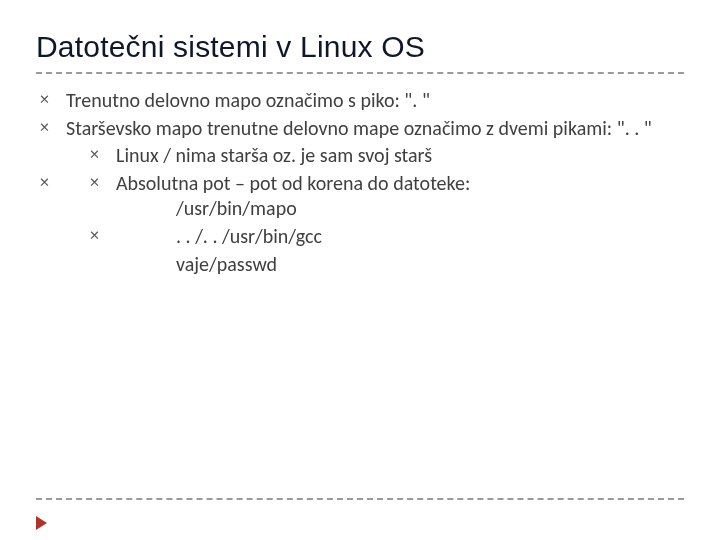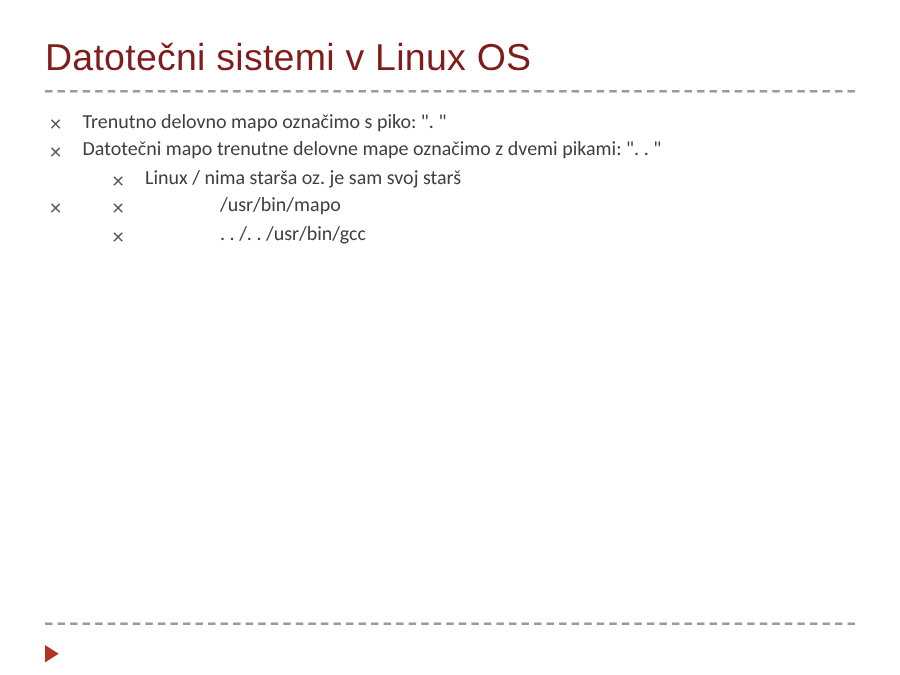--- a/index.html
+++ b/index.html
@@ -16,34 +16,34 @@
     box-sizing: border-box;
     width: 720px;
     height: 540px;
     padding: 30px 36px 20px 36px;
     position: relative;
   }
   .title {
     font-family: Arial, "Helvetica Neue", sans-serif;
     font-size: 30px;
     font-weight: 400;
-    color: #7f1d1d;
+    color: #0f172a;
     margin: 0 0 8px 0;
     letter-spacing: 0.2px;
   }
   .title-rule {
     border: none;
     border-top: 2px dashed #9a9a9a;
     margin: 6px 0 14px 0;
   }
   ul.lvl1 {
     list-style: none;
     margin: 0;
     padding-left: 4px;
-    font-size: 16px;
+    font-size: 20px;
     line-height: 1.28;
   }
   ul.lvl1 > li {
     position: relative;
     padding-left: 26px;
     margin-bottom: 2px;
   }
   ul.lvl1 > li::before {
     content: "\00d7"; 
     position: absolute;
@@ -100,34 +100,36 @@
 <div class="slide">
 
   <h1 class="title">Datotečni sistemi v Linux OS</h1>
   <hr class="title-rule">
 
   <ul class="lvl1">
     <li>
       <span>Trenutno delovno mapo označimo s piko: ". "</span>
     </li>
     <li>
-      <span>Datotečni mapo trenutne delovne mape označimo z dvemi pikami: ". . "</span>
+      <span>Starševsko mapo trenutne delovno mape označimo z dvemi pikami: ". . "</span>
       <ul class="lvl2">
         <li>
           <span>Linux / nima starša oz. je sam svoj starš</span>
         </li>
       </ul>
     </li>
     <li>
       <ul class="lvl2">
         <li>
+          <span>Absolutna pot – pot od korena do datoteke:</span>
           <span class="plain">/usr/bin/mapo</span>
         </li>
         <li>
           <span class="plain">. . /. . /usr/bin/gcc</span>
+          <span class="plain">vaje/passwd</span>
         </li>
       </ul>
     </li>
   </ul>
 
   <hr class="footer-rule">
   <div class="footer-arrow"></div>
 
 </div>
 

